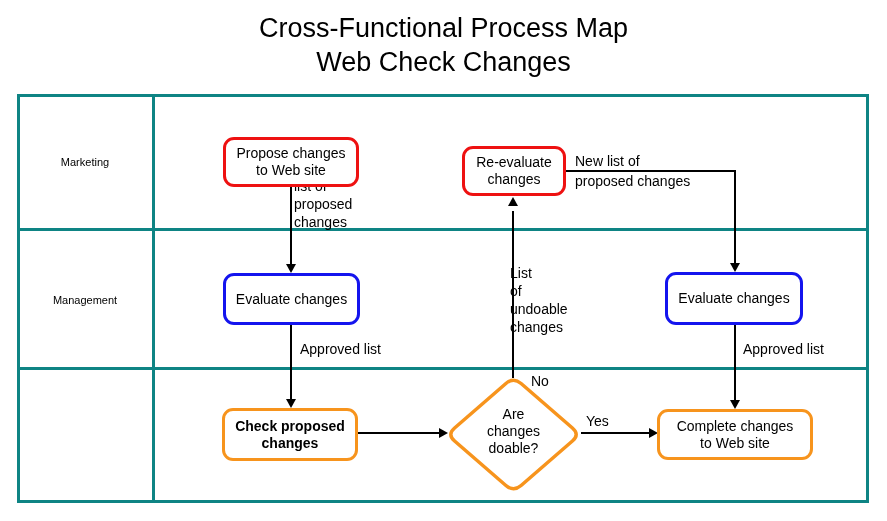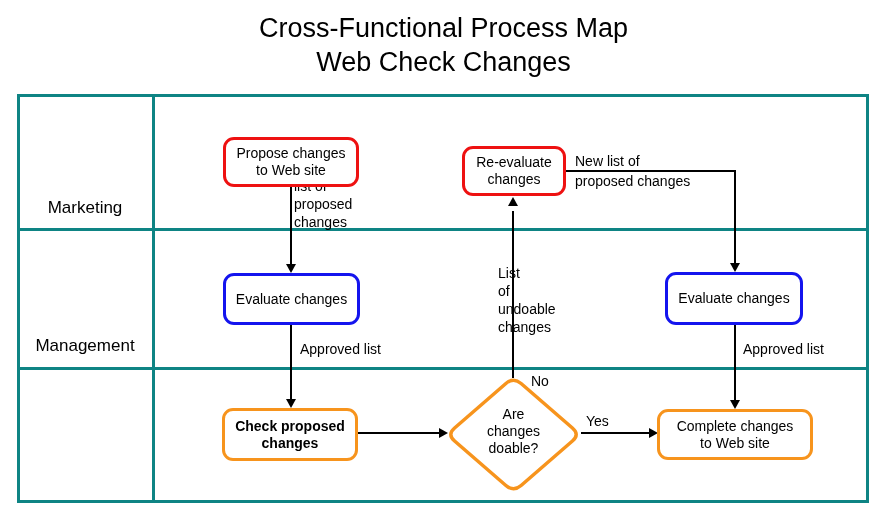--- a/index.html
+++ b/index.html
@@ -8,21 +8,21 @@
   }
   *{margin:0;padding:0;box-sizing:border-box;}
   body{background:#fff;font-family:"Liberation Sans", sans-serif;}
   .stage{position:relative;width:887px;height:521px;background:var(--paper);overflow:hidden;color:var(--ink);padding-left:11px;}
   .title{position:absolute;top:11px;left:0;width:100%;text-align:center;font-size:27px;line-height:34px;color:var(--ink);}
   
   .grid-outer{position:absolute;left:17px;top:94px;width:852px;height:409px;border:3px solid var(--teal);}
   .grid-v{position:absolute;left:152px;top:94px;width:3px;height:409px;background:var(--teal);}
   .grid-h{position:absolute;left:17px;width:852px;height:3px;background:var(--teal);}
   .grid-h1{top:228px;} .grid-h2{top:367px;}
-  .lane-label{position:absolute;left:20px;width:130px;text-align:center;font-size:17px;line-height:18px;white-space:pre-line;margin-top:46px;}
+  .lane-label{position:absolute;left:20px;width:130px;text-align:center;font-size:11px;line-height:18px;white-space:pre-line;}
   
   .box{position:absolute;background:var(--paper);border:3px solid;border-radius:11px;
        display:flex;align-items:center;justify-content:center;text-align:center;
        font-size:14px;line-height:17px;white-space:pre-line;z-index:3;padding:2px 4px;}
   .red{border-color:var(--red);} .blue{border-color:var(--blue);} .orange{border-color:var(--orange);}
   
   .line{position:absolute;background:var(--ink);z-index:1;}
   .ah{position:absolute;width:0;height:0;z-index:1;}
   .ah-down{border-left:5px solid transparent;border-right:5px solid transparent;border-top:9px solid var(--ink);}
   .ah-up{border-left:5px solid transparent;border-right:5px solid transparent;border-bottom:9px solid var(--ink);}
@@ -73,21 +73,21 @@
 
   <div class="line" style="left:734px;top:325px;width:2px;height:77px;"></div>
   <div class="ah ah-down" style="left:730px;top:400px;"></div>
 
   <div class="elabel center" style="left:294px;top:177px;width:58px;">list of
 proposed
 changes</div>
   <div class="elabel" style="left:300px;top:340px;">Approved list</div>
   <div class="elabel center" style="left:575px;top:151px;width:150px;line-height:20px;">New list of
 proposed changes</div>
-  <div class="elabel center" style="left:498px;top:264px;width:62px;">List
+  <div class="elabel center" style="left:510px;top:264px;width:62px;">List
 of
 undoable
 changes</div>
   <div class="elabel" style="left:531px;top:372px;">No</div>
   <div class="elabel" style="left:586px;top:412px;">Yes</div>
   <div class="elabel" style="left:743px;top:340px;">Approved list</div>
 
   <div class="box red" style="left:223px;top:137px;width:136px;height:50px;">Propose changes
 to Web site</div>
   <div class="box red" style="left:462px;top:146px;width:104px;height:50px;">Re-evaluate

